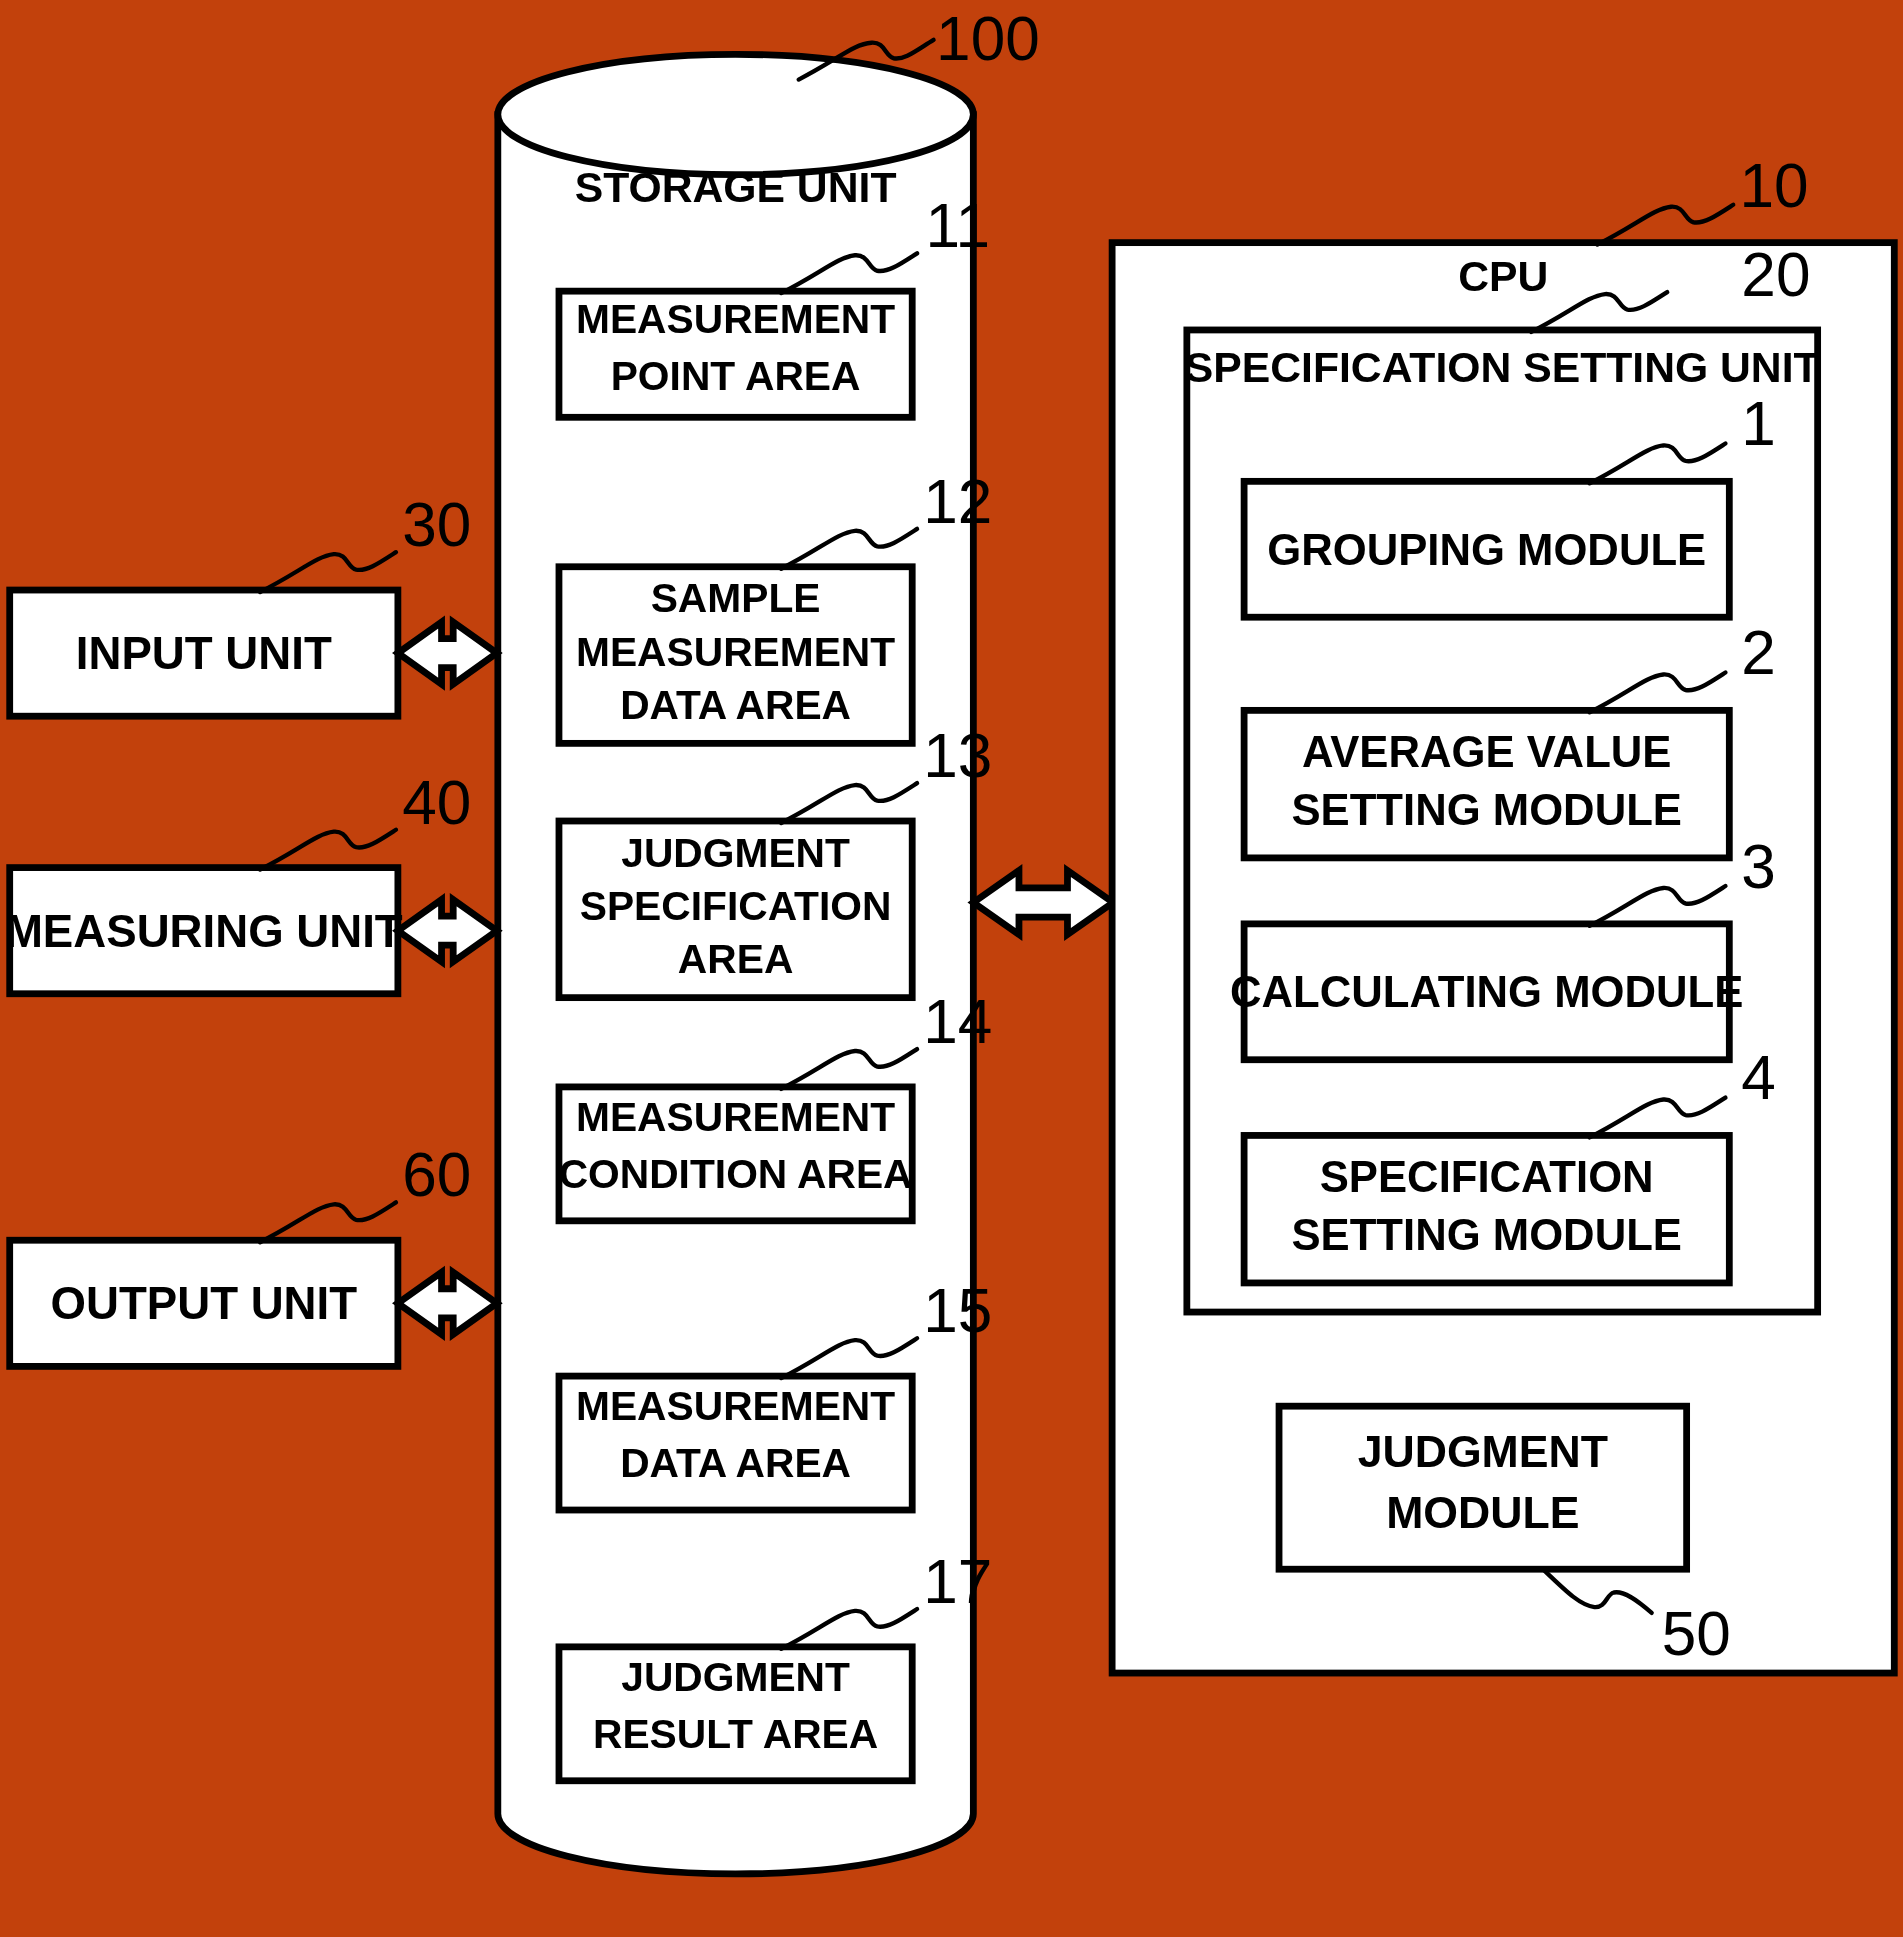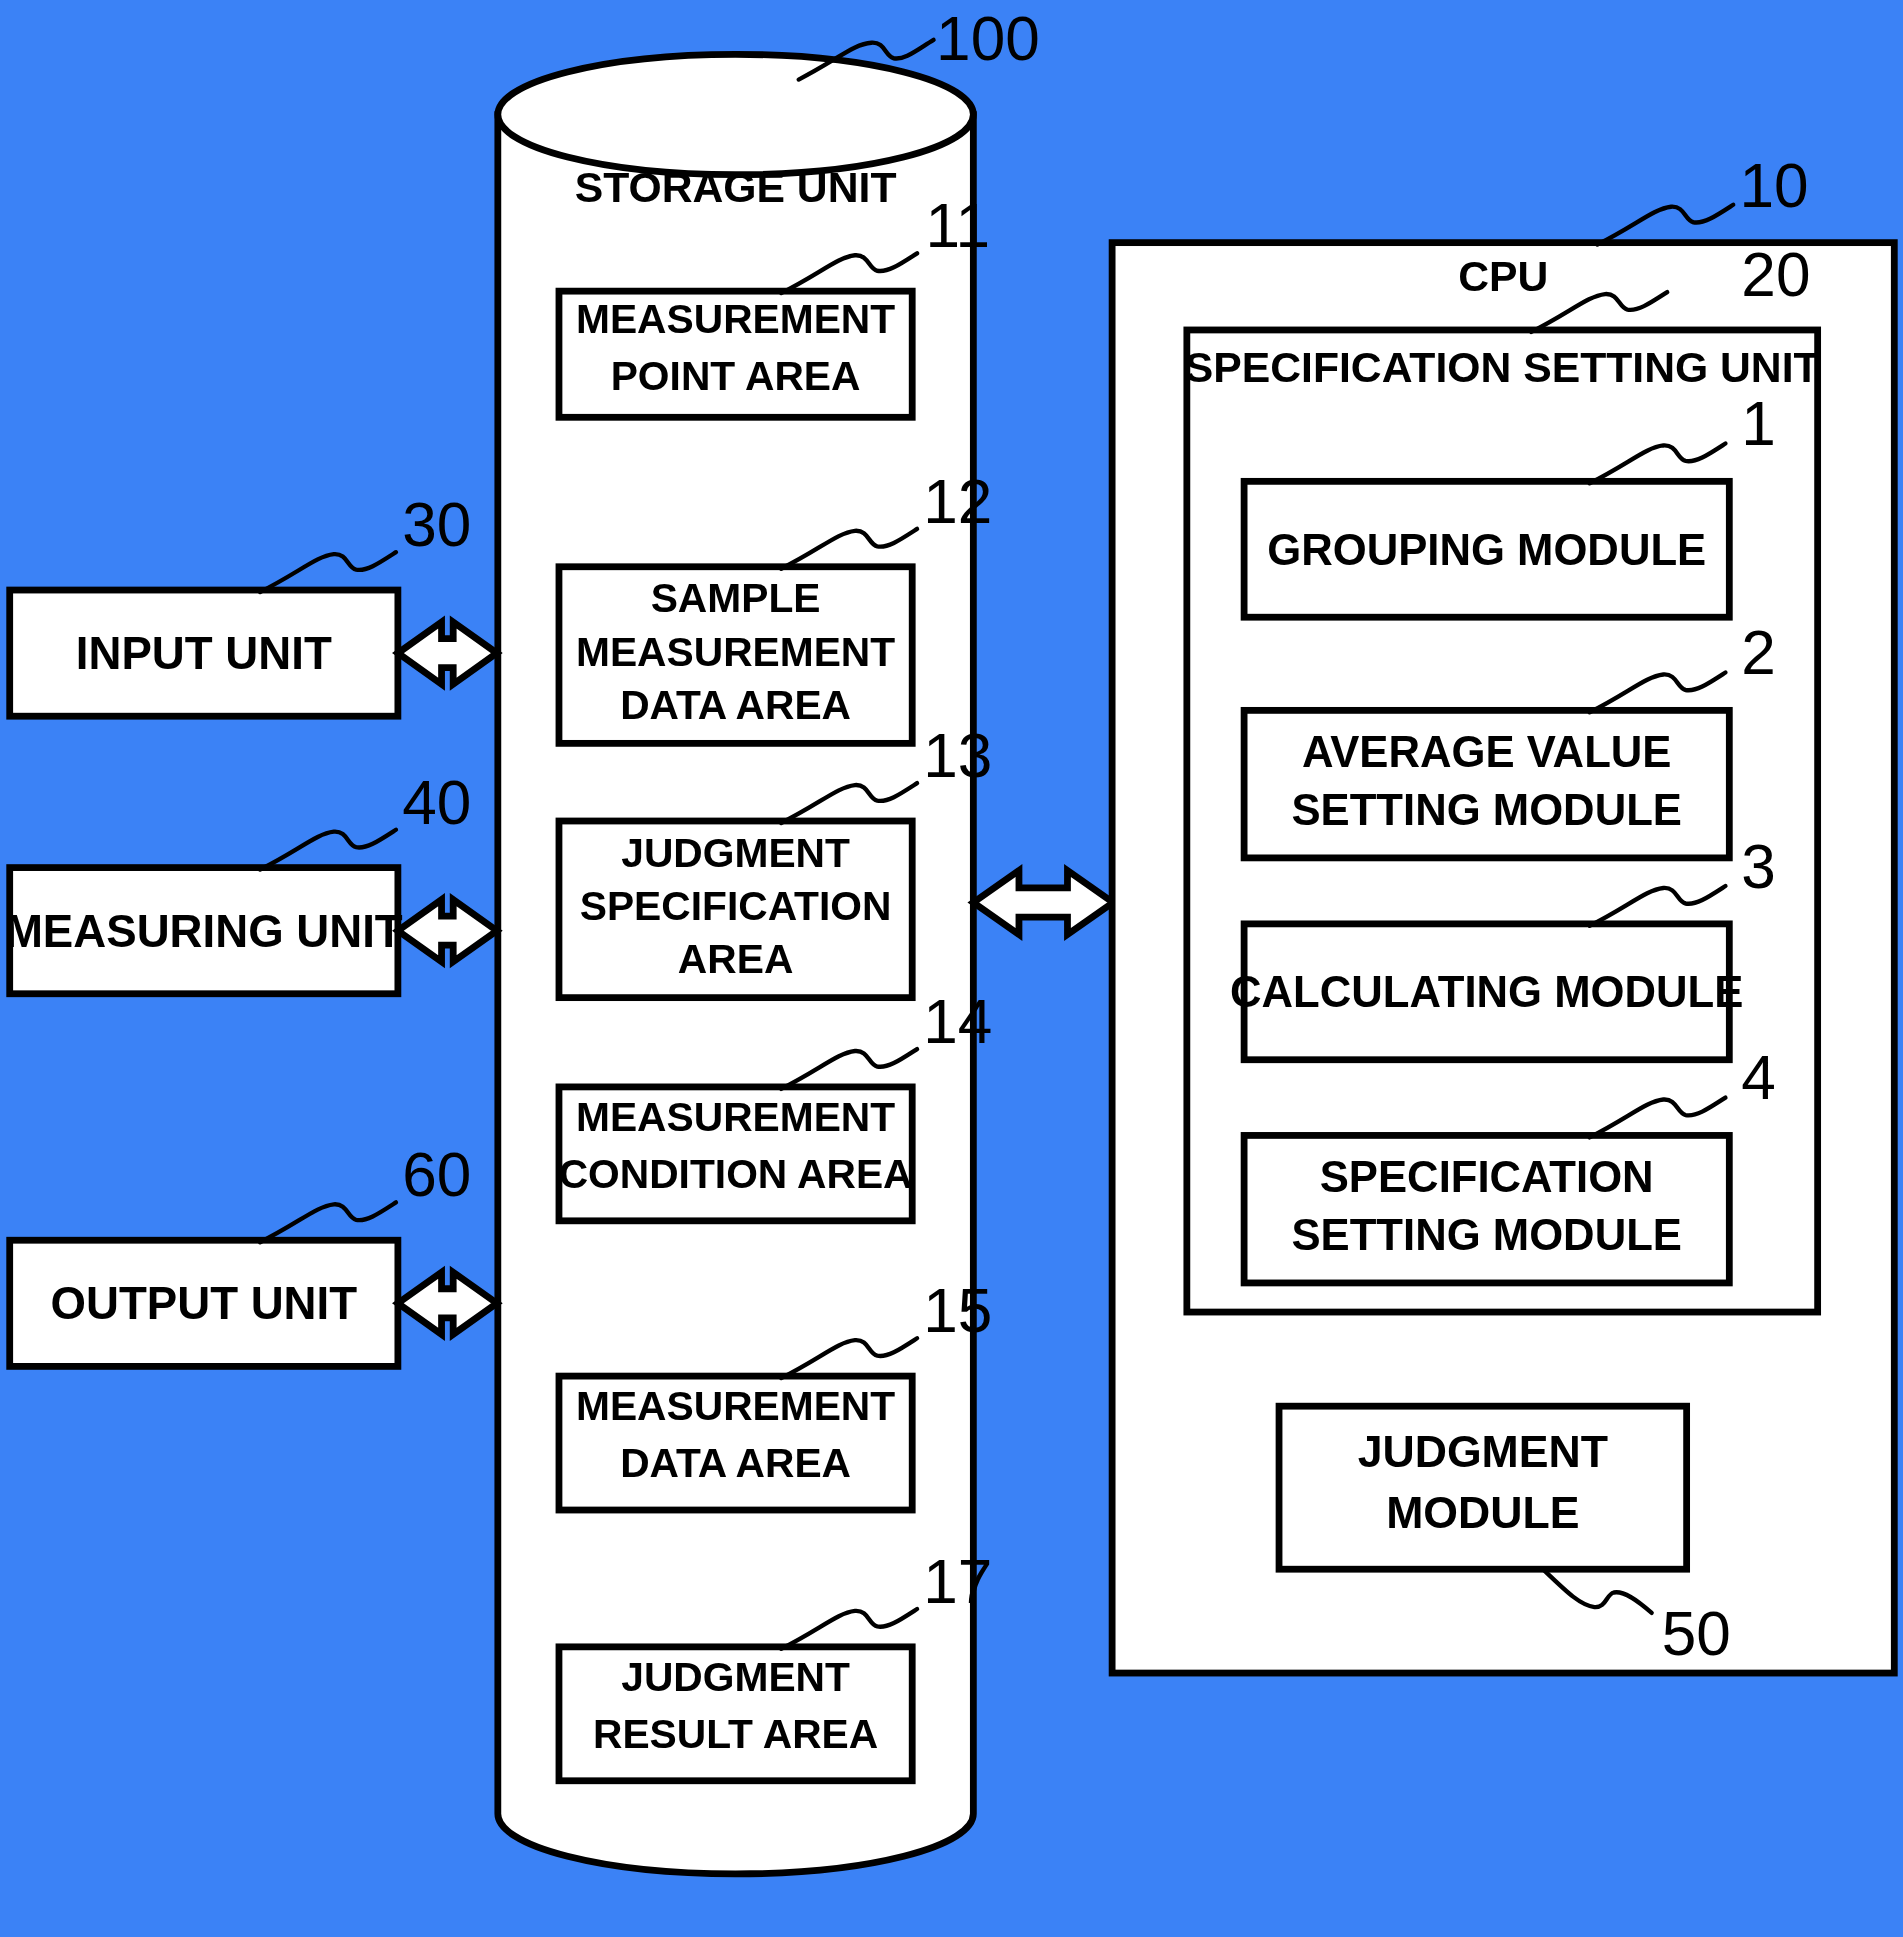--- a/index.html
+++ b/index.html
@@ -7,21 +7,21 @@
     padding: 0;
     background: #ffffff;
   }
   body {
     font-family: "Liberation Sans", "DejaVu Sans", sans-serif;
   }
   #stage {
     position: relative;
     width: 1904px;
     height: 1938px;
-    background: #3b82f6;
+    background: #c2410c;
     overflow: hidden;
   }
   svg#diagram {
     position: absolute;
     left: 0;
     top: 0;
     width: 1904px;
     height: 1938px;
   }
   .blk-text {

